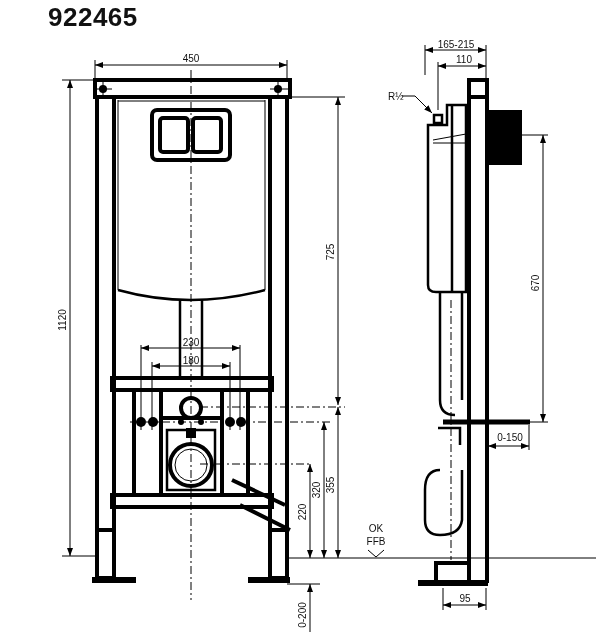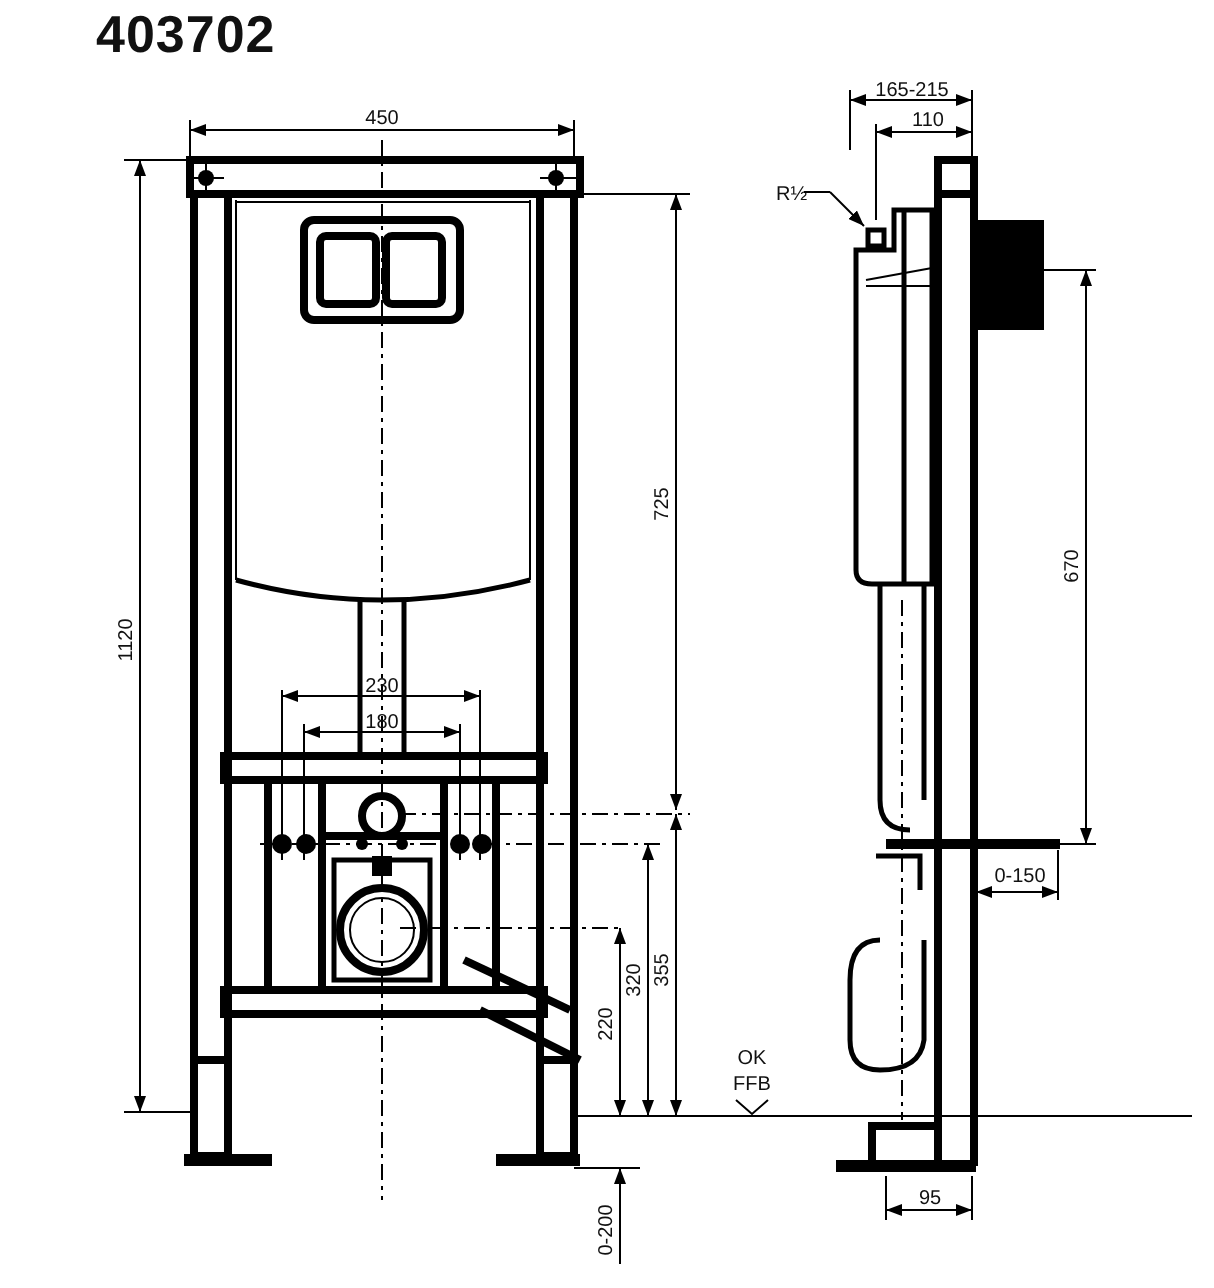--- a/index.html
+++ b/index.html
@@ -8,21 +8,21 @@
   svg { position: absolute; left: 0; top: 0; }
   .dim { font-family: "Liberation Sans", sans-serif; font-size: 10px; fill: #111; }
   .thick { stroke: #000; stroke-width: 4; fill: none; }
   .mid { stroke: #000; stroke-width: 2.5; fill: none; }
   .thin { stroke: #000; stroke-width: 1; fill: none; }
   .dash { stroke: #000; stroke-width: 1; fill: none; stroke-dasharray: 8 3 2 3; }
 </style>
 </head>
 <body>
 
-<div class="title">403702</div>
+<div class="title">922465</div>
 
 <svg width="607" height="644" viewBox="0 0 607 644">
   <defs>
     <marker id="arr" markerWidth="8" markerHeight="6" refX="8" refY="3" orient="auto-start-reverse">
       <path d="M0,0 L8,3 L0,6 Z" fill="#000"></path>
     </marker>
   </defs>
 
   <g>
 

